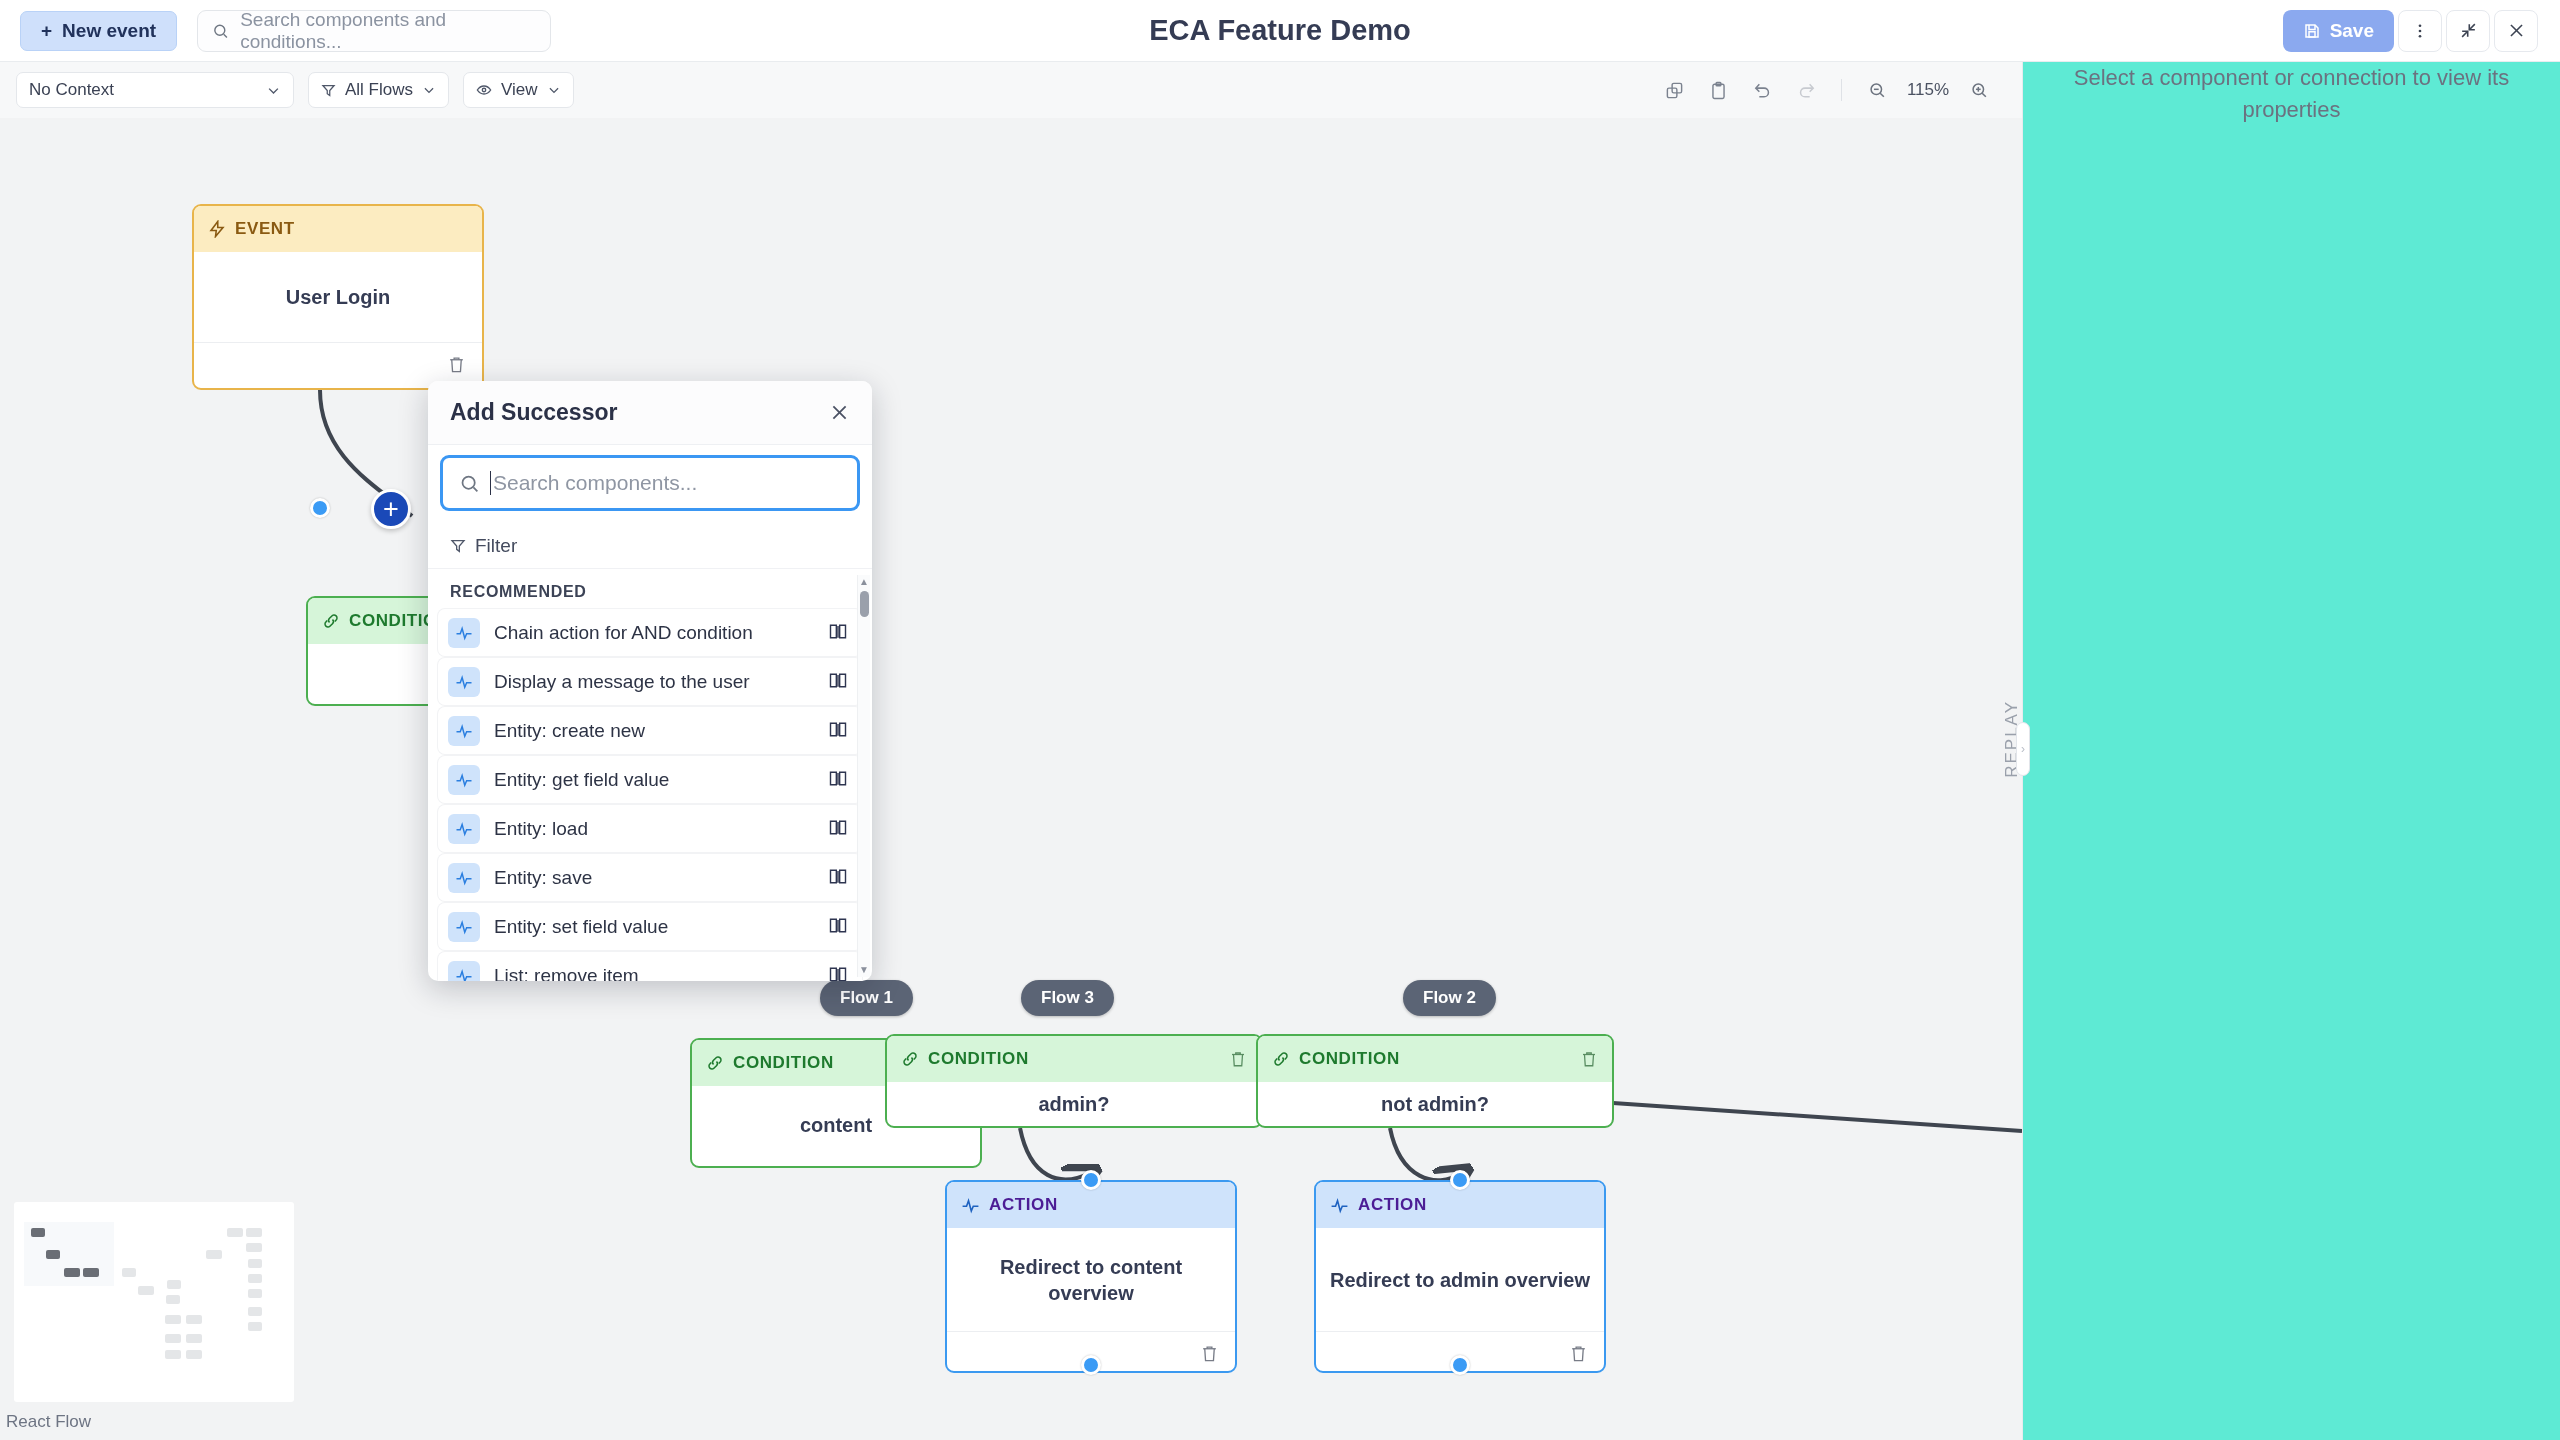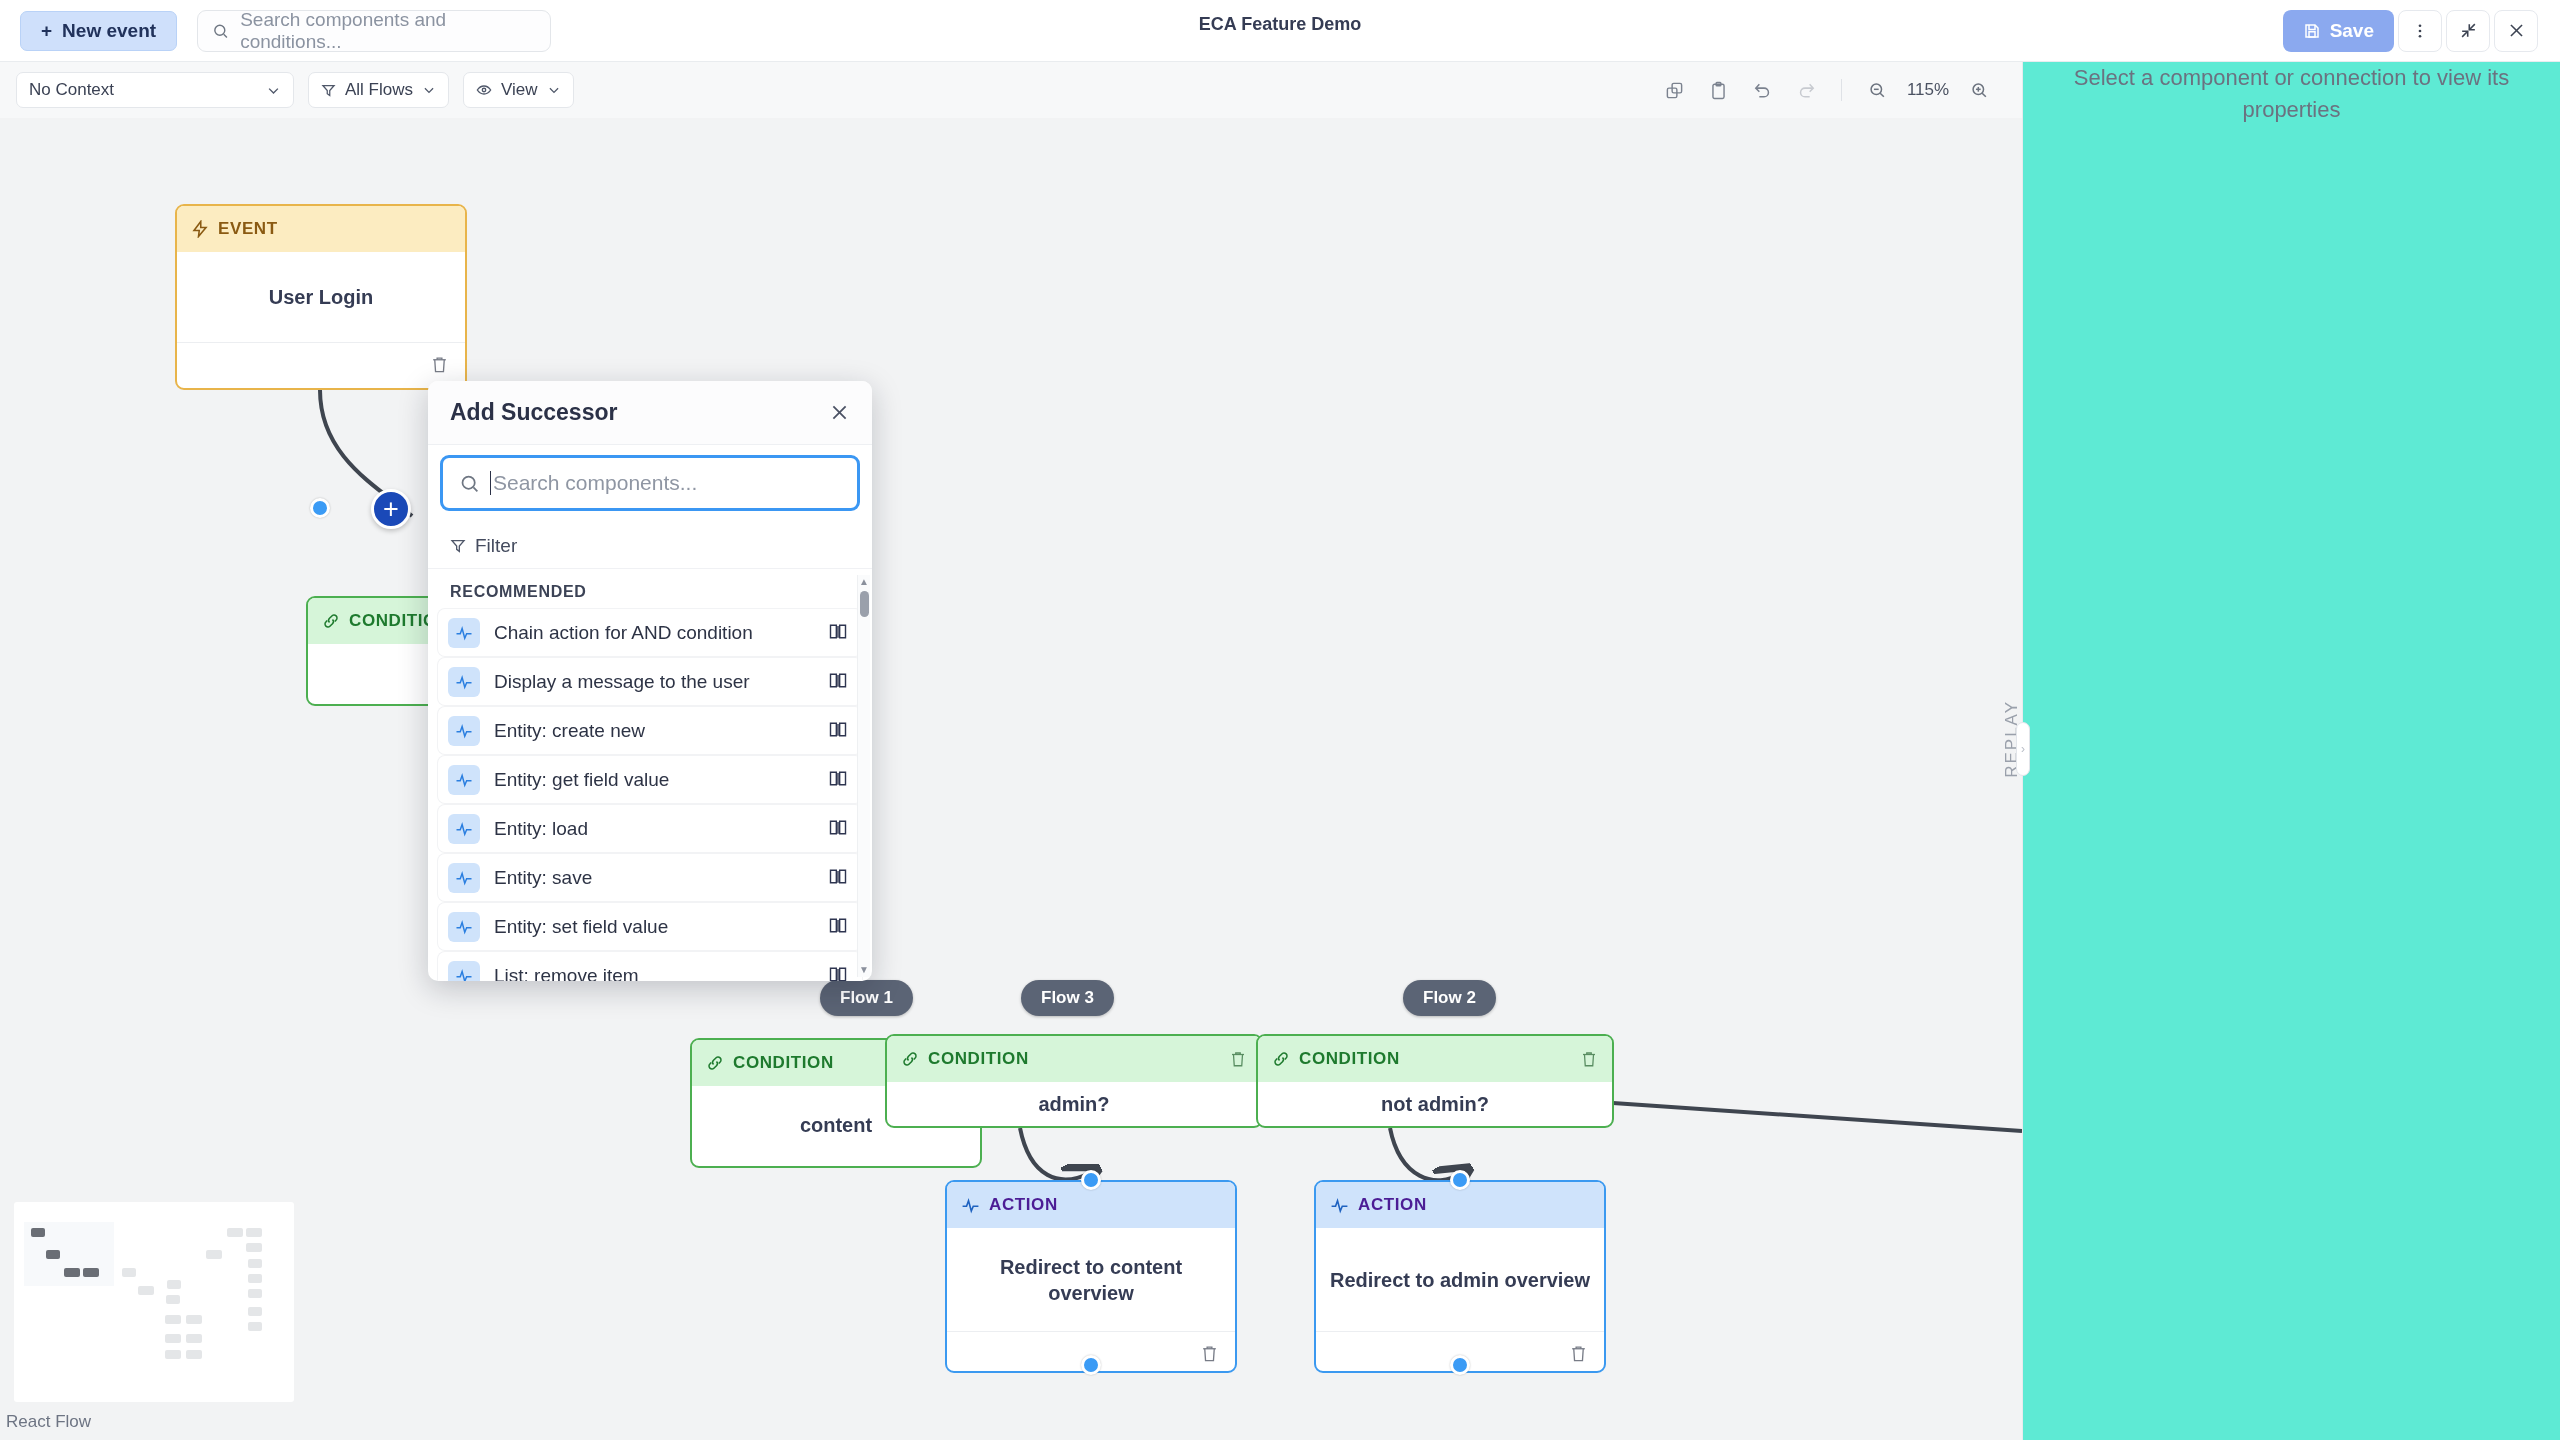--- a/index.html
+++ b/index.html
@@ -23,21 +23,21 @@
     display: flex; align-items: center; gap: 10px; cursor: pointer;
   }
   .topsearch {
     margin-left: 20px; width: 354px; height: 42px;
     background: #fdfdfe; border: 1px solid #e3e6ea; border-radius: 9px;
     display: flex; align-items: center; padding: 0 14px; gap: 11px; cursor: text;
   }
   .topsearch .ph { color: #8b93a1; font-size: 19px; }
   .doc-title {
     position: absolute; left: 0; right: 0; top: 14px; text-align: center;
-    font-size: 18px; font-weight: 700; color: #353c54; pointer-events: none;
+    font-size: 29px; font-weight: 700; color: #353c54; pointer-events: none;
   }
   .topright {
     margin-left: auto; margin-right: 22px;
     display: flex; align-items: center; gap: 4px;
   }
   .save-btn {
     height: 42px; padding: 0 20px; background: #8ba9ef; border: none;
     border-radius: 8px; color: #ffffff; font-size: 19px; font-weight: 600;
     display: flex; align-items: center; gap: 9px; cursor: pointer;
   }
@@ -357,21 +357,21 @@
       <path d="M1390,1010 C1400,1060 1435,1072 1462,1055" stroke="#3f454f" stroke-width="4" fill="none" marker-end="url(#ah)"></path>
 
       <path d="M1262,950 L1290,950" stroke="#3f454f" stroke-width="4" fill="none"></path>
       <path d="M1262,995 L1290,978" stroke="#3f454f" stroke-width="4" fill="none"></path>
 
       <path d="M1613,985 L2022,1013" stroke="#3f454f" stroke-width="4" fill="none"></path>
 
       <path d="M880,1000 L890,1000" stroke="#3f454f" stroke-width="4" fill="none"></path>
     </svg>
 
-    <div class="node event" style="left:175px; top:86px; width:292px; height:186px;">
+    <div class="node event" style="left:192px; top:86px; width:292px; height:186px;">
       <div class="node-hd">
         <svg width="18" height="18" viewBox="0 0 24 24" fill="none" stroke="#8a5a12" stroke-width="2.1">
             <polygon points="13,2 4,14 11,14 10,22 20,10 13,10"></polygon>
           </svg>
         <span class="lbl">EVENT</span>
       </div>
       <div class="node-body" style="height:90px;">User Login</div>
       <div class="node-ft">
         <svg class="trash" width="19" height="19" viewBox="0 0 24 24" fill="none" stroke="#4b5160" stroke-width="1.7">
             <path d="M4 6h16"></path>

